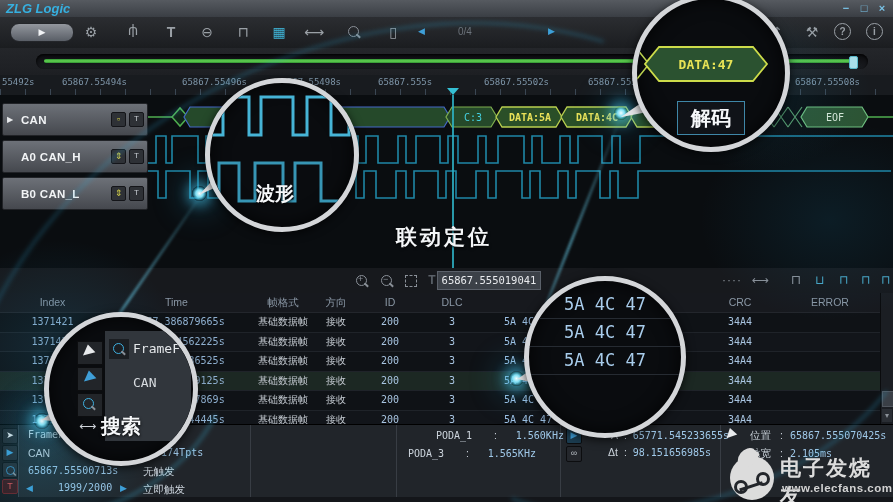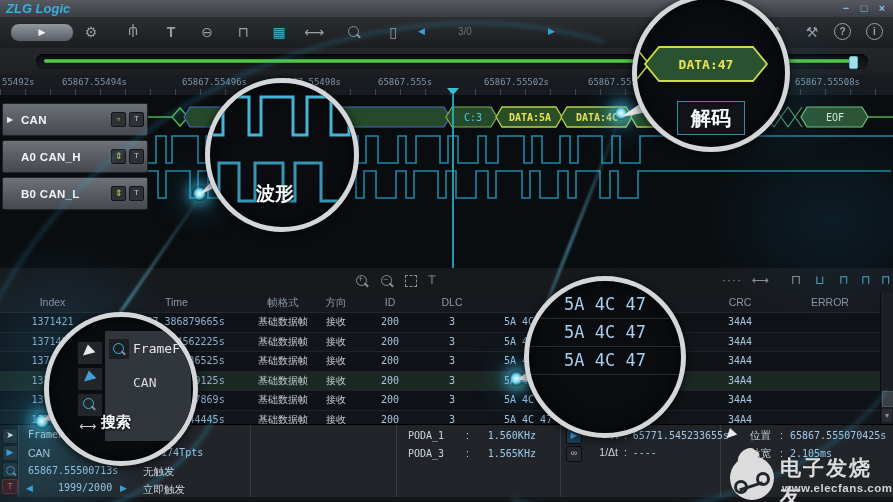--- a/index.html
+++ b/index.html
@@ -137,21 +137,21 @@
     <span class="abs tico" style="left:160px;font-weight:bold;">T</span>
     <span class="abs tico" style="left:196px;">⊖</span>
     <span class="abs tico" style="left:232px;">⊓</span>
     <span class="abs tico teal" style="left:268px;">▦</span>
     <span class="abs tico" style="left:303px;">⟷</span>
     <span class="abs" style="left:348px;top:9px;">
         <span class="mag"></span>
       </span>
     <span class="abs tico" style="left:382px;">▯</span>
     <span class="abs navarr" style="left:418px;">◀</span>
-    <span class="abs cnt" style="left:458px;">3/0</span>
+    <span class="abs cnt" style="left:458px;">0/4</span>
     <span class="abs navarr" style="left:548px;">▶</span>
     <span class="abs tico" style="left:766px;">↥</span>
     <span class="abs tico" style="left:801px;">⚒</span>
     <span class="abs circbtn" style="left:834px;">?</span>
     <span class="abs circbtn" style="left:866px;">i</span>
   </div>
 
   <div class="abs navrow">
     <div class="abs navtrack"></div>
     <div class="abs navgreen"></div>
@@ -220,33 +220,35 @@
 
         <div class="chrow">
           <span class="chev"></span>
           <span class="chname">B0 CAN_L</span>
           <span class="chbtn y">⇕</span>
           <span class="chbtn">T</span>
         </div>
       </div>
 
     <div class="abs vline"></div>
+    <span class="abs linklabel">联动定位</span>
   </div>
 
   <div class="abs wtool">
     <span class="abs" style="left:356px;top:7px;">
         <span class="mag"></span>
         <span class="magplus">+</span>
       </span>
     <span class="abs" style="left:381px;top:7px;">
         <span class="mag"></span>
         <span class="magplus">−</span>
       </span>
     <span class="abs" style="left:405px;top:7px;width:10px;height:10px;border:1.5px dashed #8a9098;"></span>
     <span class="abs wico" style="left:422px;font-weight:bold;color:#5a6068;">T</span>
+    <div class="abs tsbox mono">65867.555019041</div>
     <span class="abs wico" style="left:722px;letter-spacing:1px;">····</span>
     <span class="abs wico" style="left:750px;">⟷</span>
     <span class="abs wico" style="left:786px;font-size:13px;">⊓</span>
     <span class="abs wico measico" style="left:810px;">⊔</span>
     <span class="abs wico measico" style="left:834px;">⊓</span>
     <span class="abs wico measico" style="left:856px;">⊓</span>
     <span class="abs wico measico" style="left:876px;">⊓</span>
   </div>
 
   <div class="abs table">
@@ -366,21 +368,21 @@
     <span class="abs pgarr" style="left:120px;top:58px;">▶</span>
     <span class="abs bvalue" style="left:143px;top:4px;">500MHz</span>
     <span class="abs bvalue" style="left:143px;top:22px;">13.174Tpts</span>
     <span class="abs blabel" style="left:143px;top:40px;">无触发</span>
     <span class="abs blabel" style="left:143px;top:58px;">立即触发</span>
 
     <div class="abs" style="left:408px;top:4px;">
 
 
         <div style="height:18px;">
-          <span class="bvalue" style="display:inline-block;width:55px;color:#ccd4dc;">PODA_1</span>
+          <span class="bvalue" style="display:inline-block;width:55px;color:#ccd4dc;margin-left:28px;">PODA_1</span>
           <span class="blabel">:</span>
           <span class="bvalue" style="margin-left:16px;">1.560KHz</span>
         </div>
 
 
         <div style="height:18px;">
           <span class="bvalue" style="display:inline-block;width:55px;color:#ccd4dc;">PODA_3</span>
           <span class="blabel">:</span>
           <span class="bvalue" style="margin-left:16px;">1.565KHz</span>
         </div>
@@ -390,26 +392,26 @@
     <span class="abs bico" style="left:566px;top:21px;">∞</span>
     <div class="abs" style="left:588px;top:4px;">
 
         <div style="height:17px;">
           <span class="blabel" style="display:inline-block;width:30px;text-align:right;">A</span>
           <span class="blabel" style="margin:0 3px;">:</span>
           <span class="bvalue">65771.545233655s</span>
         </div>
 
 
-
         <div style="height:17px;">
-          <span class="blabel" style="display:inline-block;width:30px;text-align:right;">1/Δt</span>
+          <span class="blabel" style="display:inline-block;width:30px;text-align:right;">Δt</span>
           <span class="blabel" style="margin:0 3px;">:</span>
-          <span class="bvalue">----</span>
-        </div>
+          <span class="bvalue">98.151656985s</span>
+        </div>
+
       </div>
 
     <span class="abs" style="left:728px;top:4px;width:0;height:0;border-left:9px solid #e8eaec;border-top:4px solid transparent;border-bottom:7px solid transparent;transform:rotate(18deg);"></span>
     <span class="abs blabel" style="left:750px;top:4px;">位置</span>
     <span class="abs blabel" style="left:780px;top:4px;">:</span>
     <span class="abs bvalue" style="left:790px;top:5px;">65867.555070425s</span>
     <span class="abs blabel" style="left:750px;top:22px;">脉宽</span>
     <span class="abs blabel" style="left:780px;top:22px;">:</span>
     <span class="abs bvalue" style="left:790px;top:23px;">2.105ms</span>
   </div>
@@ -468,21 +470,21 @@
     </div>
     <div class="abs" style="left:28px;top:76px;width:24px;height:22px;background:#222529;border:1px solid #0c0d0f;">
       <span class="mag" style="left:5px;top:4px;border-color:#3fb0e0;"></span>
     </div>
     <div class="abs" style="left:60px;top:22px;width:20px;height:20px;background:#1b1e22;">
       <span class="mag" style="left:4px;top:4px;border-color:#3fb0e0;"></span>
     </div>
     <span class="abs mono" style="left:84px;top:24px;font-size:13px;color:#e4e7ea;">FrameF</span>
     <span class="abs mono" style="left:84px;top:58px;font-size:13px;color:#d8dcе0;color:#d8dce0;">CAN</span>
     <span class="abs" style="left:30px;top:102px;font-size:12px;color:#cfd4da;">⟷</span>
-    <span class="clabel" style="left:52px;top:96px;font-size:15px;">搜索</span>
+    <span class="clabel" style="left:52px;top:96px;font-size:20px;">搜索</span>
   </div>
 
   <div class="abs wm" style="left:730px;top:448px;width:163px;height:54px;">
     <div class="wmcirc">
       <span class="wmdot" style="left:4px;top:24px;"></span>
       <span class="wmdot" style="left:26px;top:16px;"></span>
     </div>
     <span class="wmtitle">电子发烧友</span>
     <span class="wmurl">www.elecfans.com</span>
   </div>

